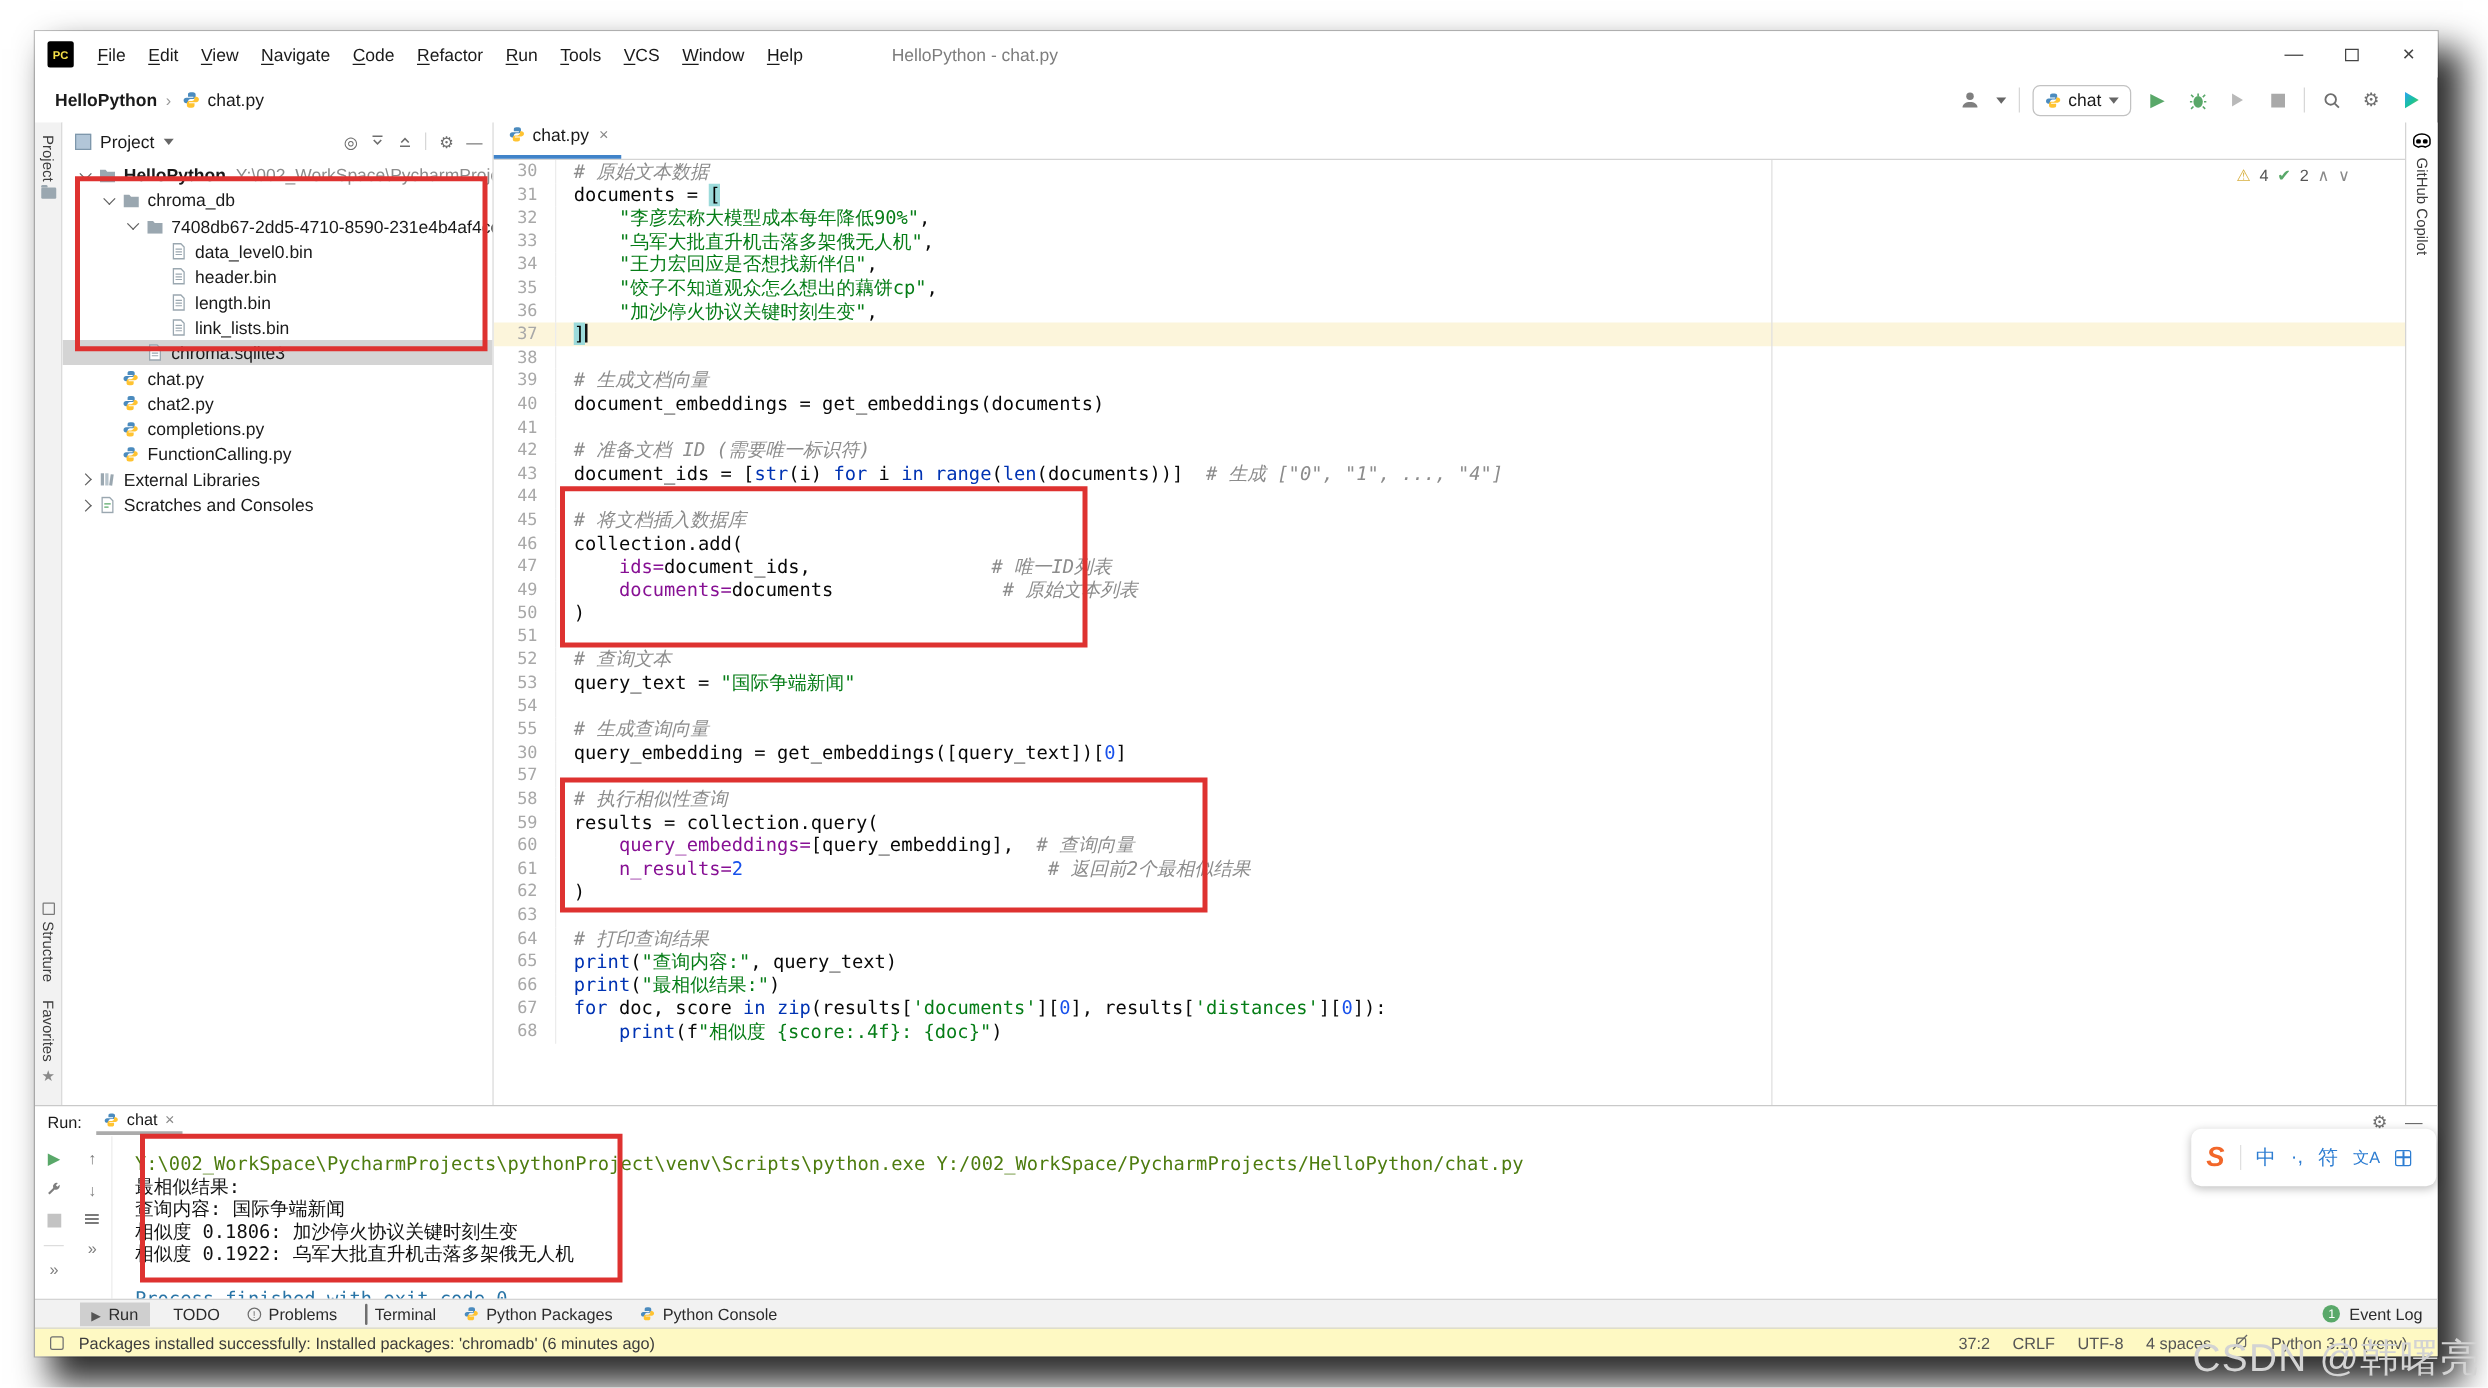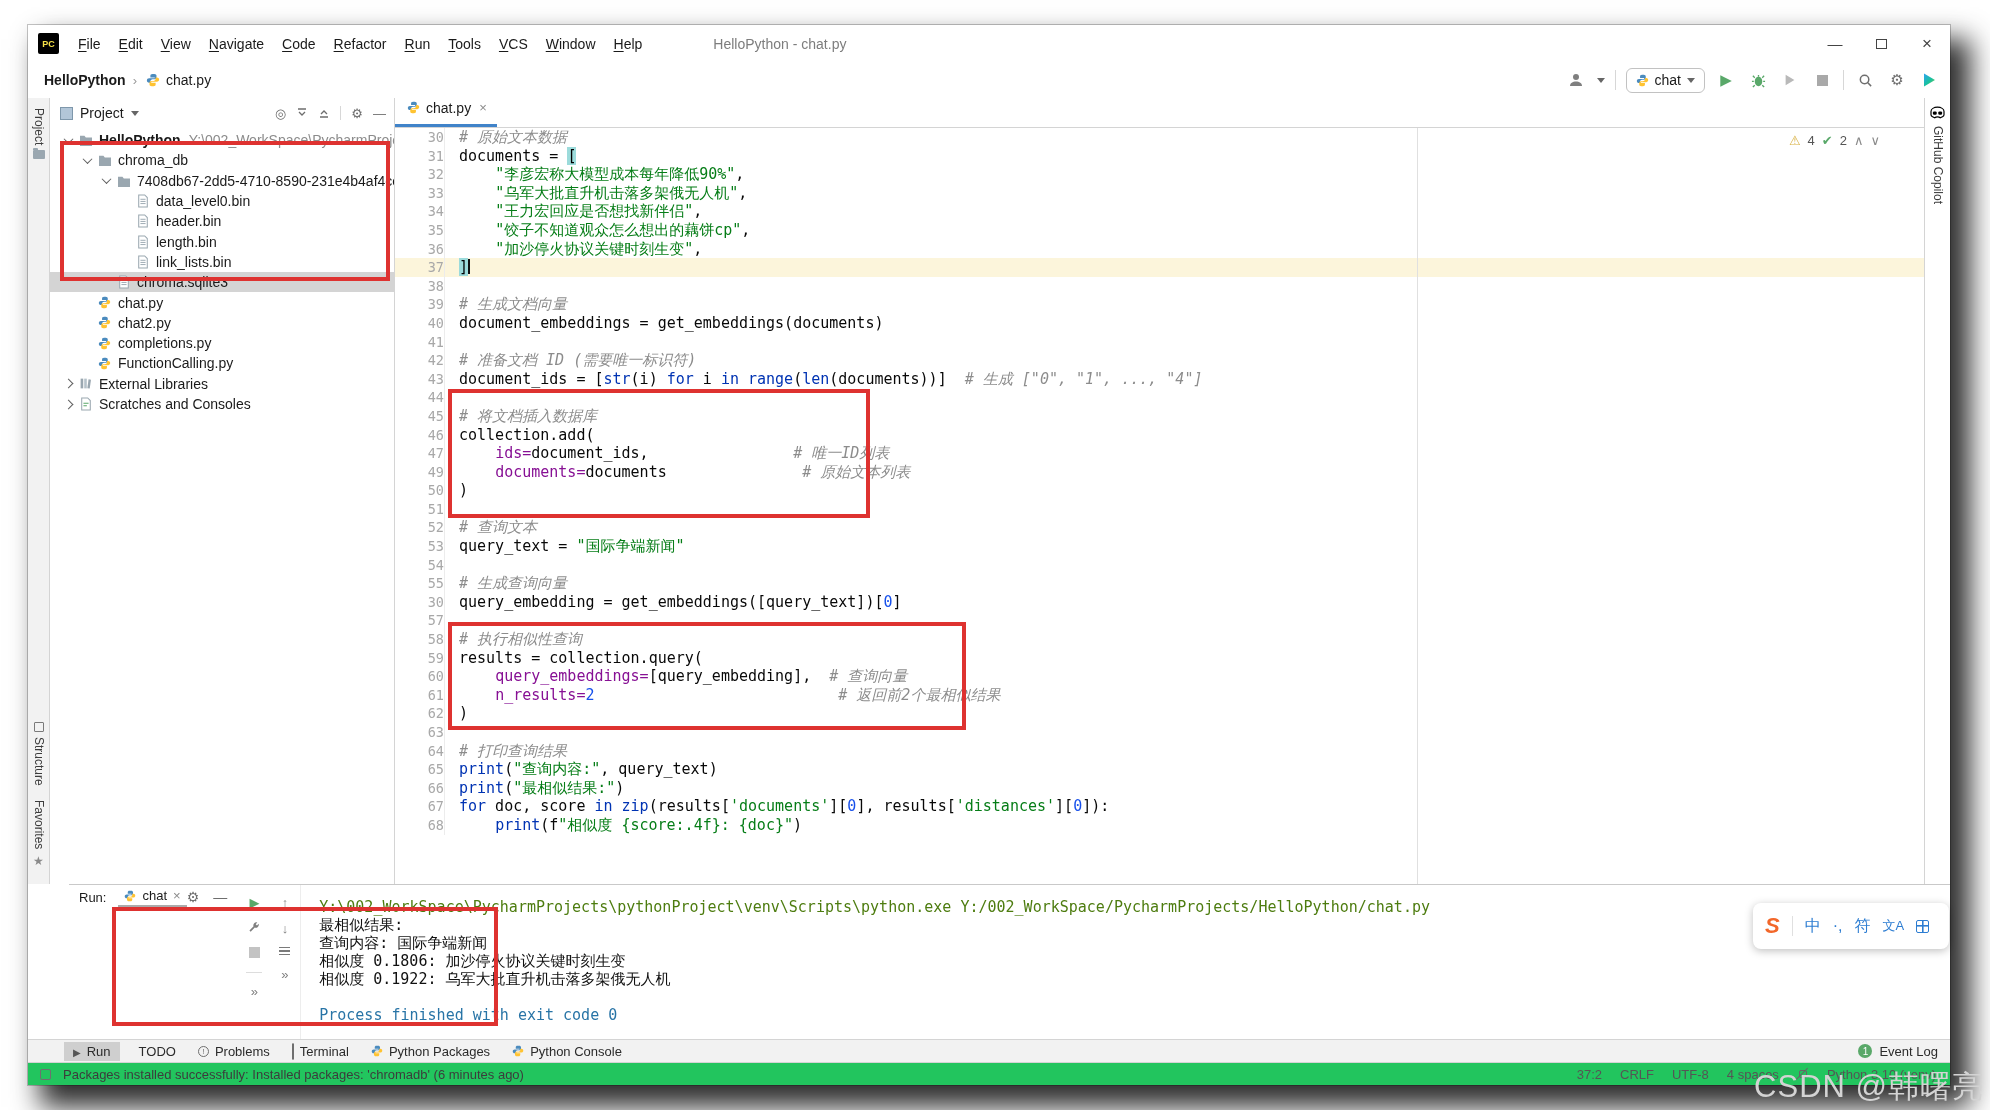--- a/index.html
+++ b/index.html
@@ -62,36 +62,36 @@
 
   .editor-col { flex:1 1 auto; display:flex; flex-direction:column; min-width:0; background:#fff; position:relative; }
   .tabbar { height:30px; border-bottom:1px solid #d4d4d4; display:flex; align-items:flex-end; flex:0 0 auto; }
   .etab { display:flex; align-items:center; gap:6px; padding:0 10px 6px 12px; font-size:14px; color:#1a1a1a;
           border-bottom:3px solid #4083C9; height:30px; }
   .etab .close { color:#8a8a8a; font-size:13px; margin-left:2px; }
   .code-wrap { flex:1; position:relative; overflow:hidden; }
   .code-lines { font-family:"DejaVu Sans Mono","DejaVu Sans",monospace; font-size:15px; line-height:18.6px; }
   .code-line { display:flex; height:18.6px; white-space:pre; }
   .code-line.hl { background:#FCF5DB; }
-  .gutter { width:50px; flex:0 0 auto; text-align:right; color:#a8a8a8; font-size:13.5px; border-right:1px solid #ececec; }
+  .gutter { width:50px; flex:0 0 auto; text-align:right; padding-right:14px; color:#a8a8a8; font-size:13.5px; border-right:1px solid #ececec; }
   .code-text { padding-left:14px; }
   .tk-d { color:#080808; } .tk-k { color:#0033B3; } .tk-s { color:#067D17; }
   .tk-c { color:#8C8C8C; font-style:italic; } .tk-p { color:#871094; } .tk-n { color:#1750EB; }
   .tk-m { background:#9CDBDB; color:#000; }
   .caret { display:inline-block; width:0; border-left:2px solid #111; height:15px; vertical-align:-2px; }
   .margin-guide { position:absolute; top:0; bottom:0; left:1022px; width:1px; background:#e0e0e0; }
   .inspections { position:absolute; top:5px; right:44px; display:flex; align-items:center; gap:7px; font-size:13px; color:#555; }
   .warn-tri { color:#D8B143; font-size:13px; }
   .ok-check { color:#59A869; font-size:13px; }
 
   .stripe-right { width:26px; background:#fff; border-left:1px solid #d4d4d4; display:flex; flex-direction:column; align-items:center; padding-top:8px; flex:0 0 auto; }
   .copilot-label { writing-mode:vertical-rl; font-size:12px; color:#3c3c3c; margin-top:6px; }
 
   
-  .runpanel { height:155px; border-top:1px solid #c9c9c9; display:flex; flex-direction:row; flex:0 0 auto; background:#fff;margin-left:41px; }
+  .runpanel { height:155px; border-top:1px solid #c9c9c9; display:flex; flex-direction:column; flex:0 0 auto; background:#fff; }
   .rp-header { height:24px; display:flex; align-items:center; padding:0 12px 0 10px; flex:0 0 auto; font-size:13px; }
   .rp-label { color:#1a1a1a; margin-right:12px; }
   .rp-tab { display:flex; align-items:center; gap:6px; padding:2px 6px; border-bottom:3px solid #ababab; color:#1a1a1a; }
   .rp-right { margin-left:auto; display:flex; gap:14px; color:#6e6e6e; font-size:14px; }
   .rp-body { flex:1; display:flex; min-height:0; }
   .rp-tools { width:62px; display:flex; flex:0 0 auto; border-right:1px solid #ededed; }
   .rp-col { width:31px; display:flex; flex-direction:column; align-items:center; padding-top:10px; gap:11px; color:#7f7f7f; font-size:13px; }
   .console { flex:1; padding:13px 0 0 18px; font-family:"DejaVu Sans Mono","DejaVu Sans",monospace; font-size:15px; line-height:18px; overflow:hidden; }
   .cl-cmd { color:#4d7c0f; } .cl-out { color:#111; } .cl-sys { color:#2874A6; }
 
@@ -99,21 +99,21 @@
   .twbar { height:23px; background:#f2f2f2; border-top:1px solid #d4d4d4; display:flex; align-items:center; padding:0 12px 0 36px; gap:4px; flex:0 0 auto; }
   .tw-item { display:flex; align-items:center; gap:6px; font-size:13px; color:#2b2b2b; padding:2px 9px; }
   .tw-item.selected { background:#cfcfcf; }
   .tw-run-ico { color:#555; font-size:10px; }
   .ico-lines { width:11px; height:9px; background:repeating-linear-gradient(#7a7a7a 0 1.5px, transparent 1.5px 3.5px); }
   .ico-circle { width:11px; height:11px; border:1.3px solid #6f6f6f; border-radius:50%; font-size:8px; color:#6f6f6f; display:flex; align-items:center; justify-content:center; }
   .ico-term { width:11px; height:11px; border:1.3px solid #6f6f6f; border-radius:2px; }
   .tw-right { margin-left:auto; display:flex; align-items:center; gap:7px; }
   .badge { width:14px; height:14px; border-radius:50%; background:#59A869; color:#fff; font-size:10px; display:flex; align-items:center; justify-content:center; }
 
-  .statusbar { height:23px; background:#22c55e; border-top:1px solid #d4d4d4; display:flex; align-items:center; padding:0 14px 0 12px; font-size:13px; color:#3c3c3c; flex:0 0 auto; }
+  .statusbar { height:23px; background:#fef9c3; border-top:1px solid #d4d4d4; display:flex; align-items:center; padding:0 24px 0 12px; font-size:13px; color:#3c3c3c; flex:0 0 auto; }
   .sb-toggle { width:11px; height:11px; border:1.3px solid #6f6f6f; border-radius:2px; margin-right:12px; }
   .sb-right { margin-left:auto; display:flex; align-items:center; gap:18px; color:#555;justify-content:center; }
   .slash-ico { width:12px; height:12px; position:relative; }
   .slash-ico:before { content:""; position:absolute; inset:2px; border:1.2px solid #666; border-radius:2px; }
   .slash-ico:after { content:""; position:absolute; left:-1px; top:11px; width:16px; height:1.4px; background:#666; transform:rotate(-45deg); transform-origin:left top; }
 
   
   .red-box { position:absolute; border:4px solid #DE3230; z-index:50; pointer-events:none; }
   .ime-pill { position:absolute; left:1753px; top:903px; width:196px; height:46px; background:#fff; border-radius:8px;
               box-shadow:0 2px 8px rgba(0,0,0,0.25); display:flex; align-items:center; padding:0 12px; gap:12px; z-index:60; }

